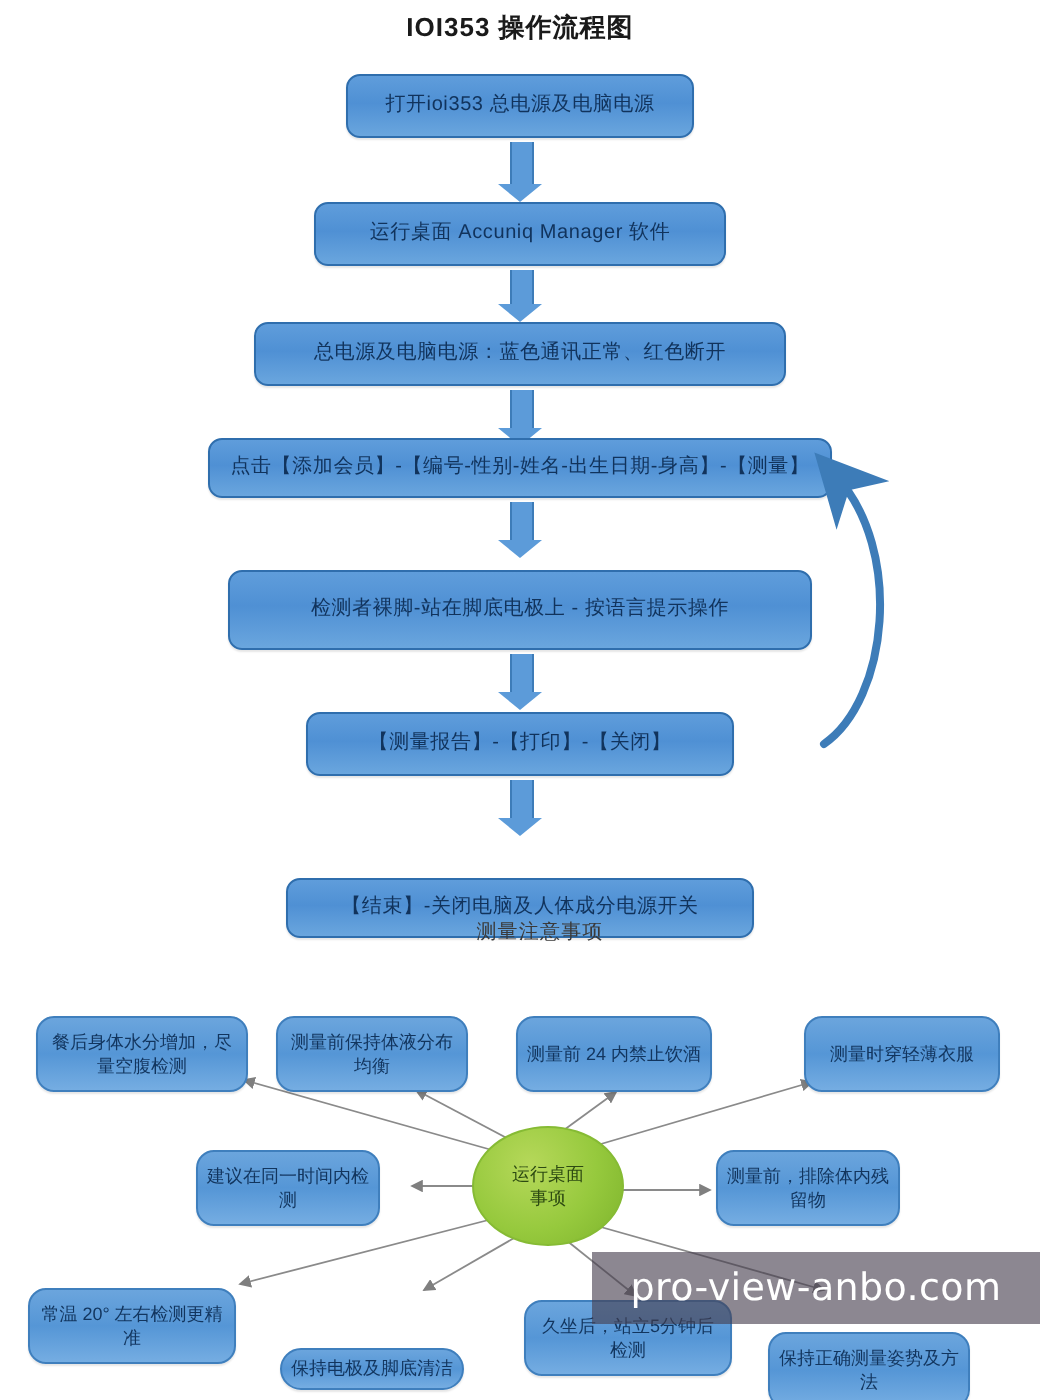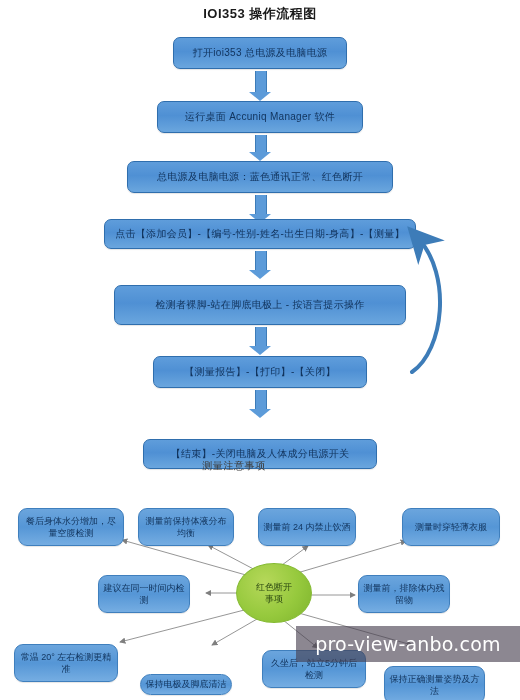--- a/index.html
+++ b/index.html
@@ -79,20 +79,21 @@
 
   
   .section-label {
     position: absolute;
     width: 468px;
     left: 0;
     text-align: center;
     font-size: 10px;
     color: #3a3a3a;
     letter-spacing: 0.6px;
+    padding-left: 36px;
   }
 
   
   .note-box {
     position: absolute;
     box-sizing: border-box;
     border: 1px solid #3f7fbd;
     border-radius: 9px;
     background: linear-gradient(180deg, #6ba5dd 0%, #5596d6 50%, #75ade2 100%);
     color: #12355e;
@@ -232,21 +233,21 @@
   <div class="note-box" style="left:18px; top:508px; width:106px; height:38px;">餐后身体水分增加，尽量空腹检测</div>
 
   <div class="note-box" style="left:138px; top:508px; width:96px; height:38px;">测量前保持体液分布均衡</div>
 
   <div class="note-box" style="left:258px; top:508px; width:98px; height:38px;">测量前 24 内禁止饮酒</div>
 
   <div class="note-box" style="left:402px; top:508px; width:98px; height:38px;">测量时穿轻薄衣服</div>
 
   <div class="note-box" style="left:78px; top:575px; width:92px; height:38px;margin-left:20px;">建议在同一时间内检测</div>
 
-  <div class="hub" style="left:236px; top:563px; width:74px; height:58px; white-space:pre-line;">红色断开
+  <div class="hub" style="left:236px; top:563px; width:74px; height:58px; white-space:pre-line;">运行桌面
 事项</div>
 
   <div class="note-box" style="left:358px; top:575px; width:92px; height:38px;">测量前，排除体内残留物</div>
 
   <div class="note-box" style="left:14px; top:644px; width:104px; height:38px;">常温 20°  左右检测更精准</div>
 
   <div class="note-box" style="left:140px; top:674px; width:92px; height:21px;border-radius:17px;">保持电极及脚底清洁</div>
 
   <div class="note-box" style="left:262px; top:650px; width:104px; height:38px;">久坐后，站立5分钟后检测</div>
 

